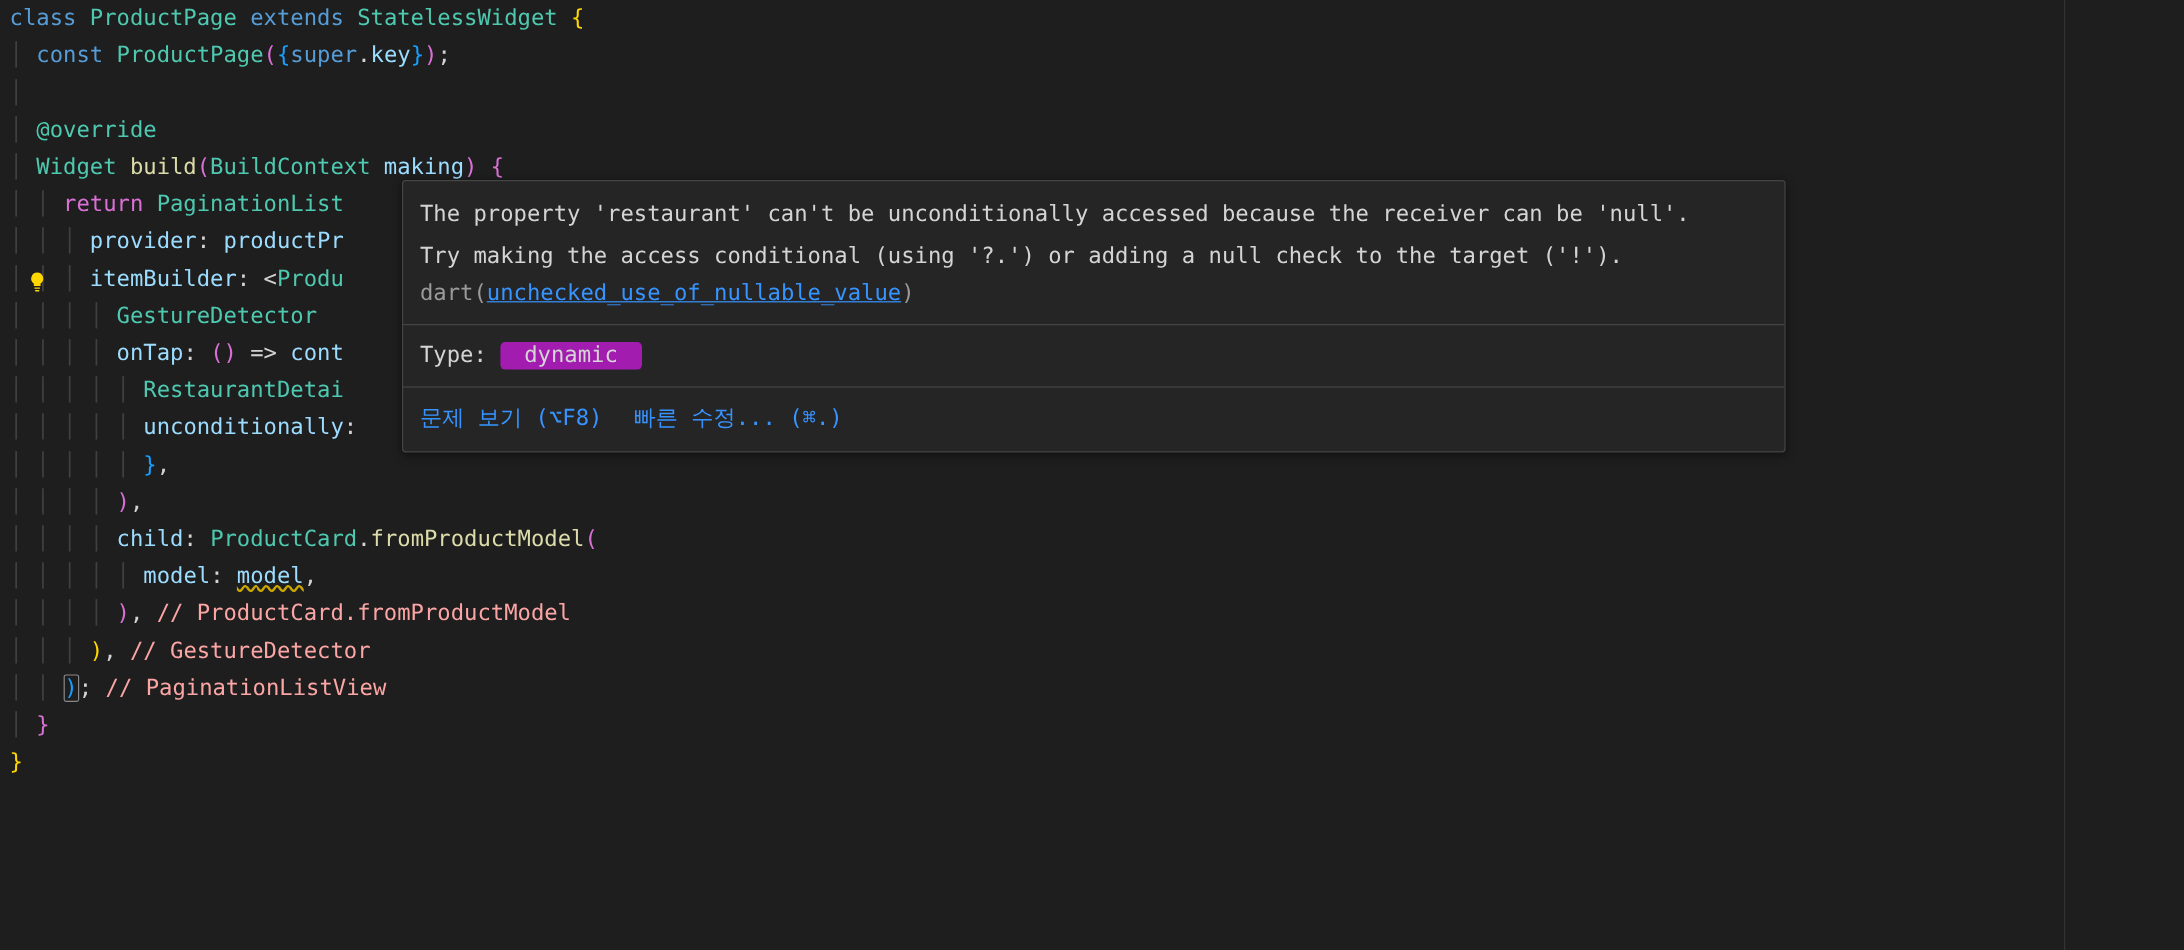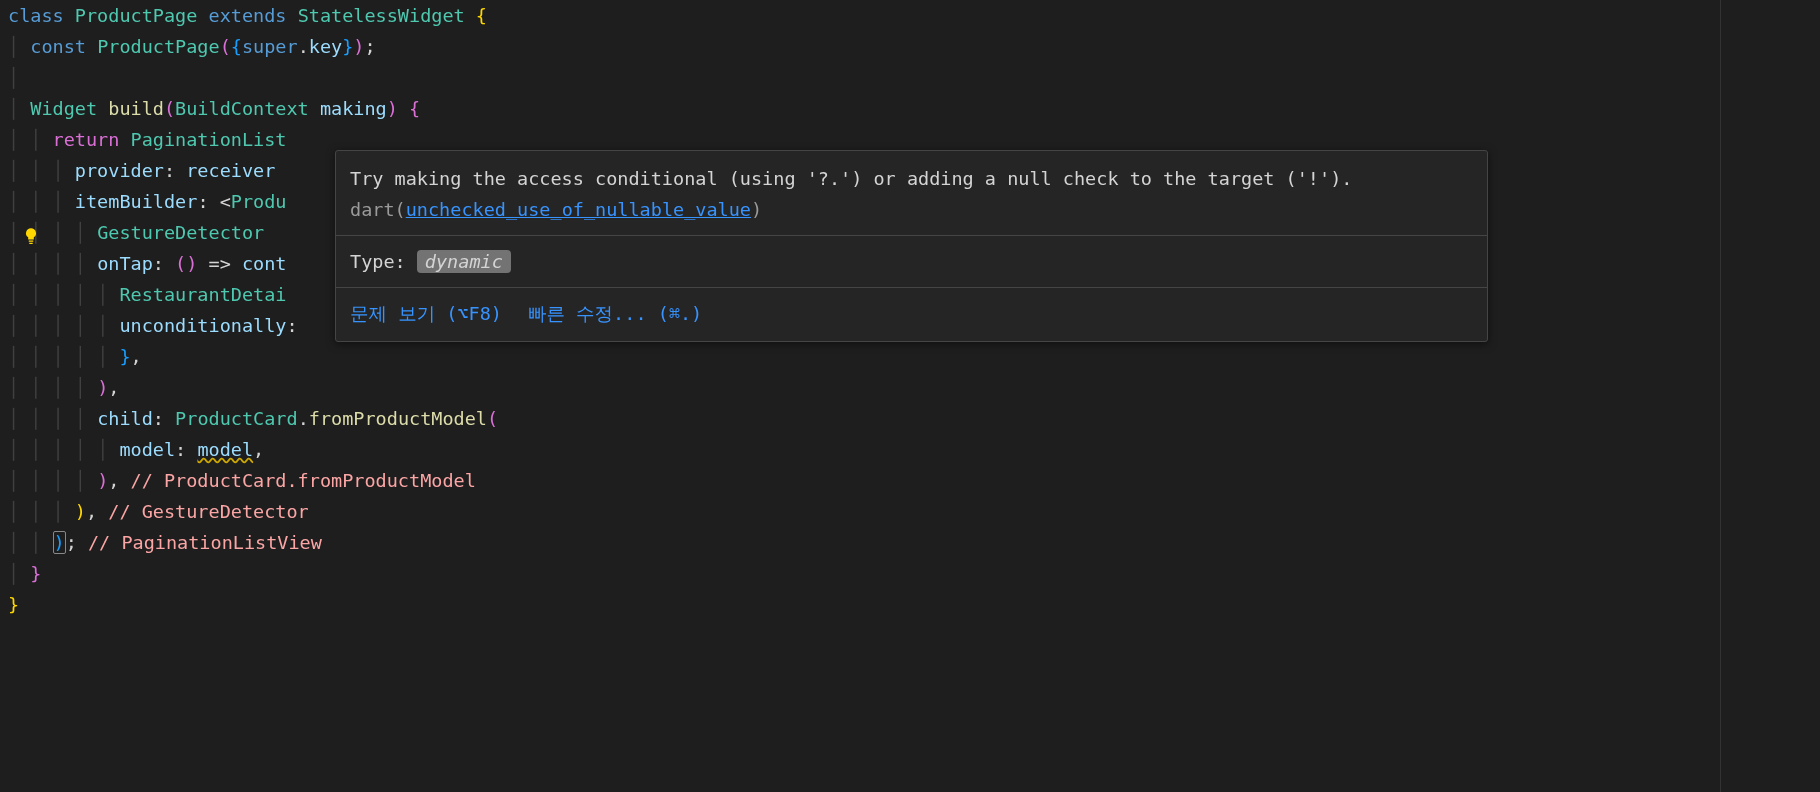--- a/index.html
+++ b/index.html
@@ -67,24 +67,23 @@
   color: #3794ff;
   text-decoration: underline;
   cursor: pointer;
 }
 .hover-action {
   color: #3794ff;
   cursor: pointer;
   margin-right: 26px;
 }
 .hover-type-badge {
-  background: #737373;
-  padding: 1px 8px;
+  background: #a21caf;
+  padding: 1px 20px;
   border-radius: 4px;
-  font-style: italic;
 }
 .c-keyword { color: #569cd6; }
 .c-class { color: #4ec9b0; }
 .c-method { color: #dcdcaa; }
 .c-param { color: #9cdcfe; }
 .c-string { color: #ce9178; }
 .c-comment { color: #fca5a5; }
 .c-anno { color: #4ec9b0; }
 .c-guide { color: #404040; }
 .c-bracket-y { color: #ffd700; }
@@ -100,23 +99,24 @@
   text-decoration: underline wavy #cca700;
 }
 </style>
 </head>
 <body>
 
 <div class="editor">
   <div class="line"><span class="c-keyword">class</span> <span class="c-class">ProductPage</span> <span class="c-keyword">extends</span> <span class="c-class">StatelessWidget</span> <span class="c-bracket-y">{</span></div>
   <div class="line"><span class="c-guide">│</span> <span class="c-keyword">const</span> <span class="c-class">ProductPage</span><span class="c-bracket-p">(</span><span class="c-bracket-b">{</span><span class="c-keyword">super</span>.<span class="c-param">key</span><span class="c-bracket-b">}</span><span class="c-bracket-p">)</span>;</div>
   <div class="line"><span class="c-guide">│</span></div>
+  <div class="line"><span class="c-guide">│</span> <span class="c-anno">@override</span></div>
   <div class="line"><span class="c-guide">│</span> <span class="c-class">Widget</span> <span class="c-method">build</span><span class="c-bracket-p">(</span><span class="c-class">BuildContext</span> <span class="c-param">making</span><span class="c-bracket-p">)</span> <span class="c-bracket-p">{</span></div>
   <div class="line"><span class="c-guide">│</span> <span class="c-guide">│</span> <span class="c-bracket-p">return</span> <span class="c-class">PaginationList</span></div>
-  <div class="line"><span class="c-guide">│</span> <span class="c-guide">│</span> <span class="c-guide">│</span> <span class="c-param">provider</span>: <span class="c-param">receiver</span></div>
+  <div class="line"><span class="c-guide">│</span> <span class="c-guide">│</span> <span class="c-guide">│</span> <span class="c-param">provider</span>: <span class="c-param">productPr</span></div>
   <div class="line"><span class="c-guide">│</span> <span class="c-guide">│</span> <span class="c-guide">│</span> <span class="c-param">itemBuilder</span>: &lt;<span class="c-class">Produ</span></div>
   <div class="line"><span class="c-guide">│</span> <span class="c-guide">│</span> <span class="c-guide">│</span> <span class="c-guide">│</span> <span class="c-class">GestureDetector</span></div>
   <div class="line"><span class="c-guide">│</span> <span class="c-guide">│</span> <span class="c-guide">│</span> <span class="c-guide">│</span> <span class="c-param">onTap</span>: <span class="c-bracket-p">()</span> =&gt; <span class="c-param">cont</span></div>
   <div class="line"><span class="c-guide">│</span> <span class="c-guide">│</span> <span class="c-guide">│</span> <span class="c-guide">│</span> <span class="c-guide">│</span> <span class="c-class">RestaurantDetai</span></div>
   <div class="line"><span class="c-guide">│</span> <span class="c-guide">│</span> <span class="c-guide">│</span> <span class="c-guide">│</span> <span class="c-guide">│</span> <span class="c-param">unconditionally</span>:</div>
   <div class="line"><span class="c-guide">│</span> <span class="c-guide">│</span> <span class="c-guide">│</span> <span class="c-guide">│</span> <span class="c-guide">│</span> <span class="c-bracket-b">}</span>,</div>
   <div class="line"><span class="c-guide">│</span> <span class="c-guide">│</span> <span class="c-guide">│</span> <span class="c-guide">│</span> <span class="c-bracket-p">)</span>,</div>
   <div class="line"><span class="c-guide">│</span> <span class="c-guide">│</span> <span class="c-guide">│</span> <span class="c-guide">│</span> <span class="c-param">child</span>: <span class="c-class">ProductCard</span>.<span class="c-method">fromProductModel</span><span class="c-bracket-p">(</span></div>
   <div class="line"><span class="c-guide">│</span> <span class="c-guide">│</span> <span class="c-guide">│</span> <span class="c-guide">│</span> <span class="c-guide">│</span> <span class="c-param">model</span>: <span class="c-param squiggle">model</span>,</div>
   <div class="line"><span class="c-guide">│</span> <span class="c-guide">│</span> <span class="c-guide">│</span> <span class="c-guide">│</span> <span class="c-bracket-p">)</span>, <span class="c-comment">// ProductCard.fromProductModel</span></div>
@@ -127,20 +127,23 @@
 </div>
 
 <div class="lightbulb">
   <svg viewBox="0 0 16 16" fill="currentColor">
       <path d="M8 1a4.5 4.5 0 0 0-2.5 8.2V11h5V9.2A4.5 4.5 0 0 0 8 1zM6 12h4v1H6zm.5 2h3v1h-3z"></path>
     </svg>
 </div>
 
 <div class="hover-tooltip">
   <div class="hover-section">
+    <span>The property 'restaurant' can't be unconditionally accessed because the receiver can be 'null'.</span>
+  </div>
+  <div class="hover-section">
     <span>Try making the access conditional (using '?.') or adding a null check to the target ('!').</span><span class="c-gray"> dart</span><span class="c-gray">(</span><span class="hover-link">unchecked_use_of_nullable_value</span><span class="c-gray">)</span>
   </div>
   <div class="hover-divider"></div>
   <div class="hover-section">
     <span>Type: </span><span class="hover-type-badge">dynamic</span>
   </div>
   <div class="hover-divider"></div>
   <div class="hover-section">
     <span class="hover-action">문제 보기 (⌥F8)</span><span class="hover-action">빠른 수정... (⌘.)</span>
   </div>

